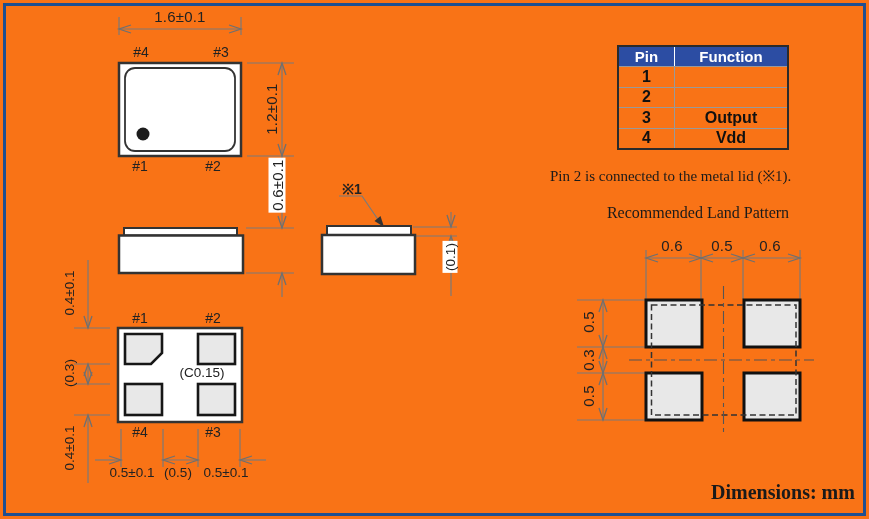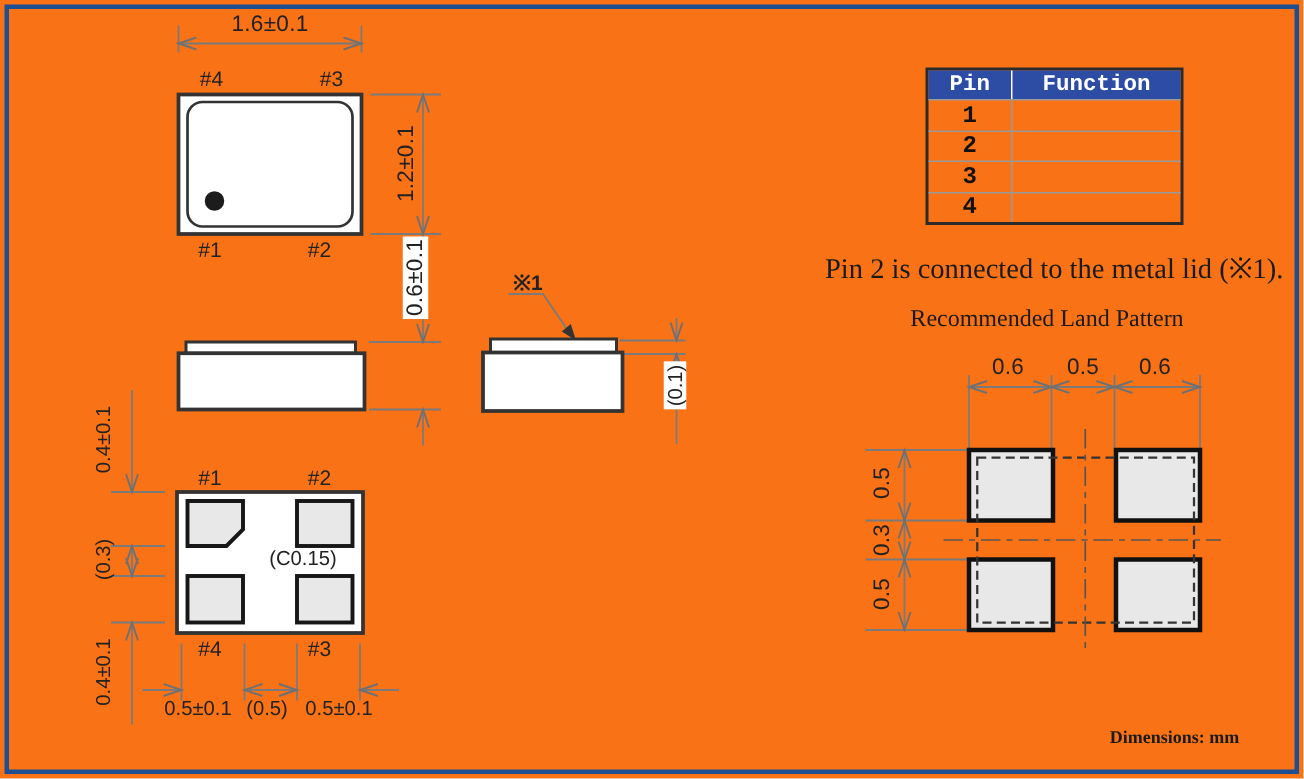--- a/index.html
+++ b/index.html
@@ -8,26 +8,26 @@
   .frame{position:absolute;left:3px;top:3px;width:857px;height:507px;border:3px solid #1e4f91;pointer-events:none;}
   svg.linework{position:absolute;left:0;top:0;}
   .lbl{position:absolute;transform:translate(-50%,-50%);white-space:nowrap;color:#222;}
   .dim{font-size:15px;letter-spacing:0.2px;}
   .dimS{font-size:13.5px;}
   .dimv{transform:translate(-50%,-50%) rotate(-90deg);}
   .mask{background:#fff;padding:0 2px;}
   .pin{font-size:14px;color:#222;}
   .refmark{font-size:14px;font-weight:bold;color:#222;}
   .serif{font-family:"Liberation Serif",serif;color:#1a1a1a;}
-  .note{font-size:19px;}
+  .note{font-size:15px;}
   .lp-title{font-size:16px;}
-  .footer{font-size:12px;font-weight:bold;}
+  .footer{font-size:20px;font-weight:bold;}
   
   .ptable{position:absolute;left:617px;top:45px;width:168px;border:2px solid #2b2b2b;
-          font-family:Liberation Mono, monospace;}
+          font-family:Liberation Sans, sans-serif;}
   .prow{display:flex;height:19.5px;border-top:1px solid #999;}
   .phead{display:flex;height:19px;background:#2c4da3;border-top:none;}
   .pcell{display:flex;align-items:center;justify-content:center;}
   .cpin{width:56px;border-right:1px solid #999;box-sizing:border-box;}
   .cfn{flex:1;}
   .phead .pcell{color:#fff;font-weight:bold;font-size:15px;border-right-color:#fff;}
   .prow .pcell{font-weight:bold;font-size:16px;color:#111;}
 </style>
 </head>
 <body>
@@ -193,23 +193,25 @@
       <div class="pcell cfn">Function</div>
     </div>
     <div class="prow">
       <div class="pcell cpin">1</div>
     </div>
     <div class="prow">
       <div class="pcell cpin">2</div>
     </div>
     <div class="prow">
       <div class="pcell cpin">3</div>
+      <div class="pcell cfn">Output</div>
     </div>
     <div class="prow">
       <div class="pcell cpin">4</div>
+      <div class="pcell cfn">Vdd</div>
     </div>
   </div>
 
   <div class="lbl serif note" style="left:550px;top:165px;transform:none">Pin 2 is connected to the metal lid (※1).</div>
   <div class="lbl serif lp-title" style="left:698px;top:213px">Recommended Land Pattern</div>
 
   <div class="lbl dim" style="left:672px;top:245px">0.6</div>
   <div class="lbl dim" style="left:722px;top:245px">0.5</div>
   <div class="lbl dim" style="left:770px;top:245px">0.6</div>
   <div class="lbl dim dimv" style="left:588px;top:322px">0.5</div>

